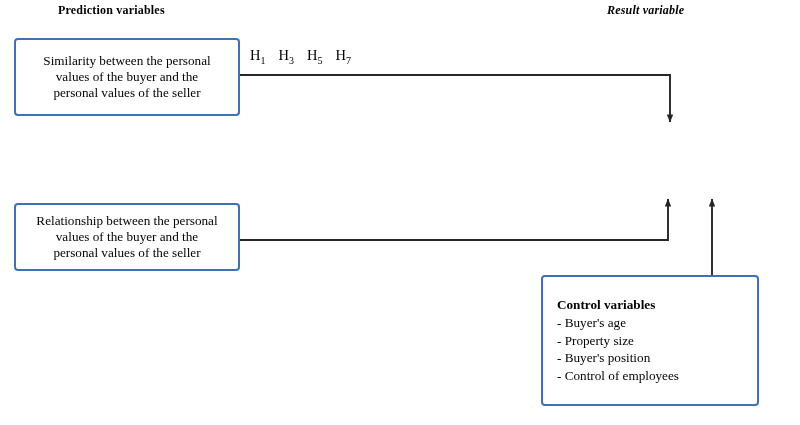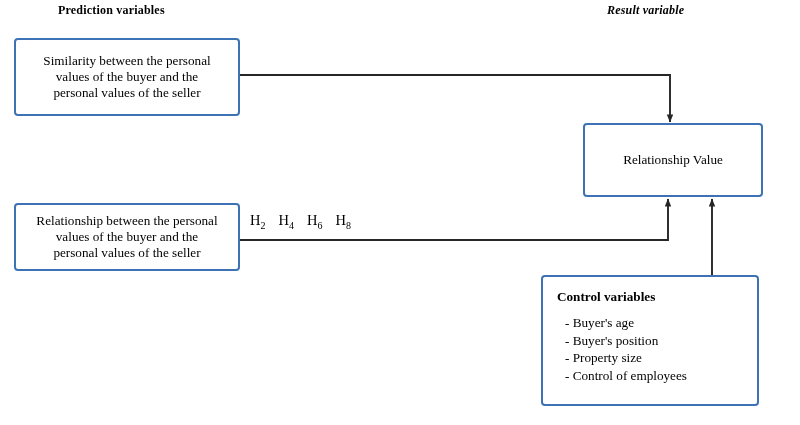--- a/index.html
+++ b/index.html
@@ -56,21 +56,21 @@
     left: 541px; top: 275px; width: 218px; height: 131px;
     justify-content: flex-start;
   }
   #box-control .node-text {
     text-align: left;
     padding: 0 0 0 14px;
     font-size: 13.2px;
     line-height: 1.34;
   }
   .control-title { font-weight: bold; }
-  .control-list { list-style: none; margin: 8px; padding: 0; }
+  .control-list { list-style: none; margin: 0; padding: 0; }
   .control-list li { white-space: nowrap; }
 
   
   .hyp-row {
     position: absolute;
     font-size: 14.5px;
     white-space: nowrap;
   }
   #hyp-row-odd  { left: 250px; top: 47px; }
   #hyp-row-even { left: 250px; top: 212px; }
@@ -117,34 +117,31 @@
   </div>
 
   <div class="node-box" id="box-dissimilarity">
     <div class="node-text">
       <span>Relationship between the personal</span><br>
       <span>values of the buyer and the</span><br>
       <span>personal values of the seller</span>
     </div>
   </div>
 
-  <div class="node-box" id="box-relationship">
-    <div class="node-text">Relationship Value</div>
-  </div>
 
   <div class="node-box" id="box-control">
     <div class="node-text">
       <div class="control-title">Control variables</div>
       <ul class="control-list">
         <li>- Buyer's age</li>
+        <li>- Property size</li>
         <li>- Buyer's position</li>
-        <li>- Property size</li>
         <li>- Control of employees</li>
       </ul>
     </div>
   </div>
 
+  <div class="hyp-row" id="hyp-row-odd">
+    <span class="hyp-label"><span>H</span><sub>1</sub></span><span class="hyp-label"><span>H</span><sub>3</sub></span><span class="hyp-label"><span>H</span><sub>5</sub></span><span class="hyp-label"><span>H</span><sub>7</sub></span>
+  </div>
 
-  <div class="hyp-row" id="hyp-row-even">
-    <span class="hyp-label"><span>H</span><sub>2</sub></span><span class="hyp-label"><span>H</span><sub>4</sub></span><span class="hyp-label"><span>H</span><sub>6</sub></span><span class="hyp-label"><span>H</span><sub>8</sub></span>
-  </div>
 
 </div>
 
 </body></html>

